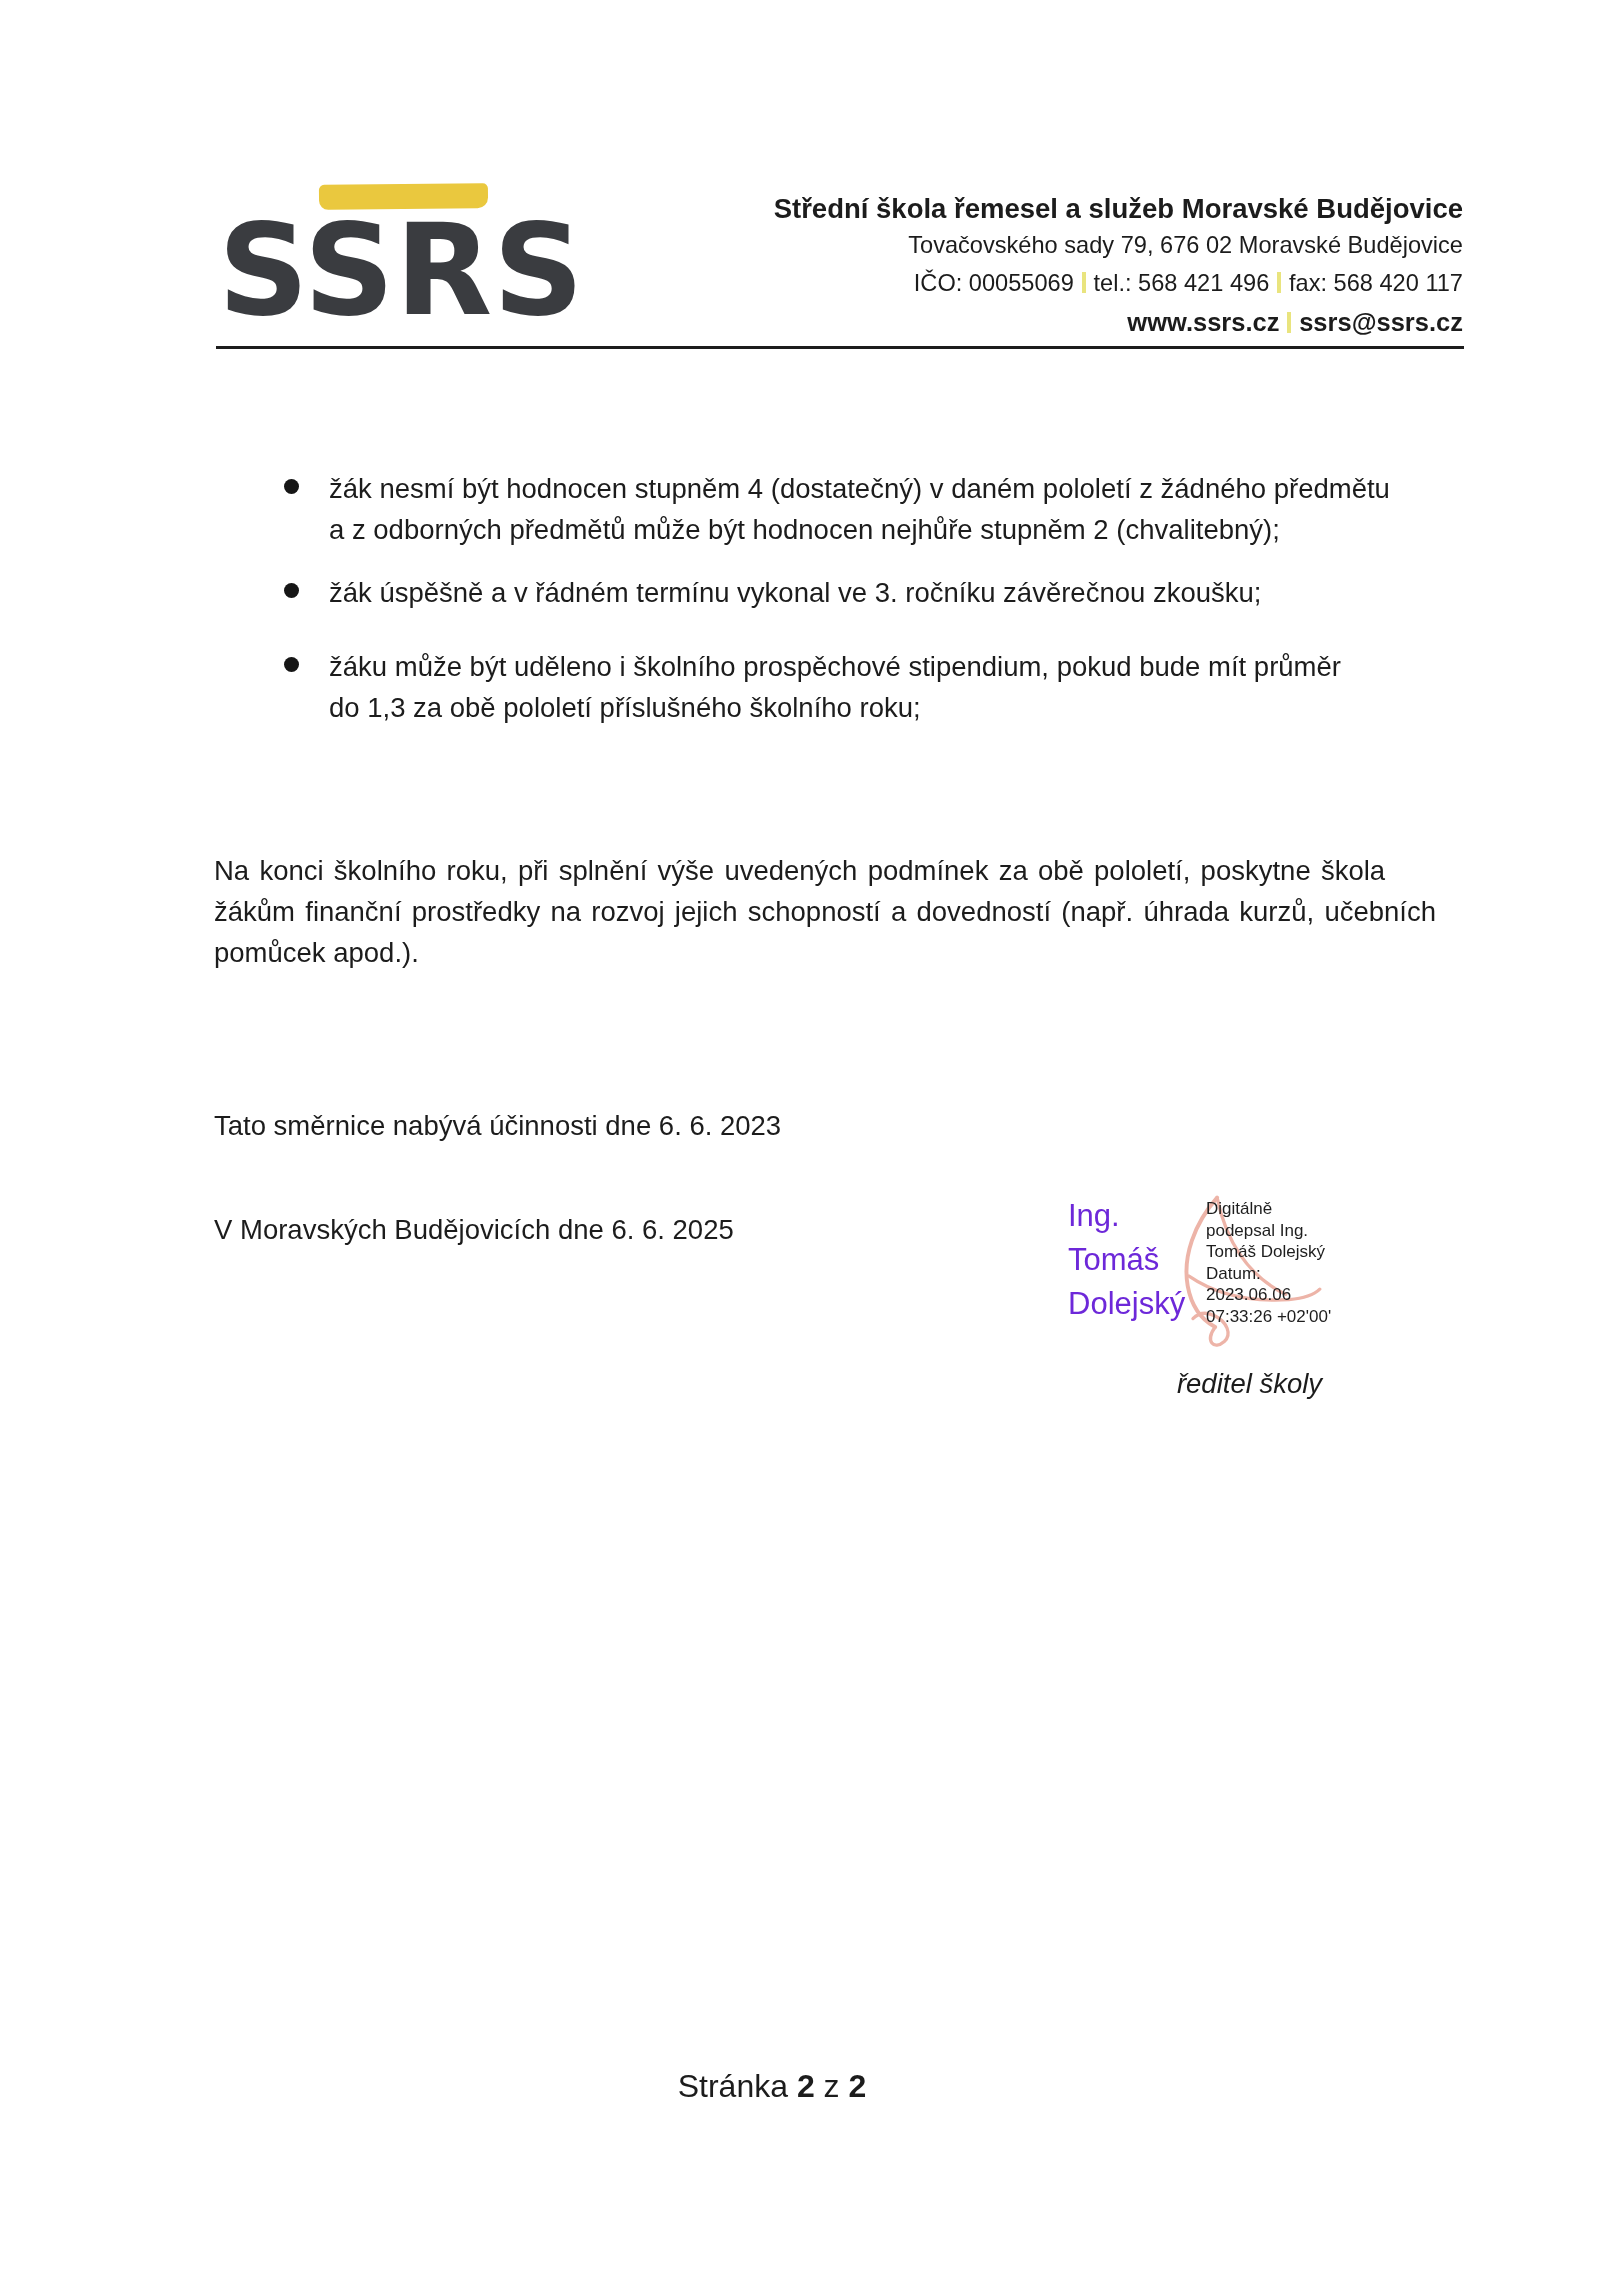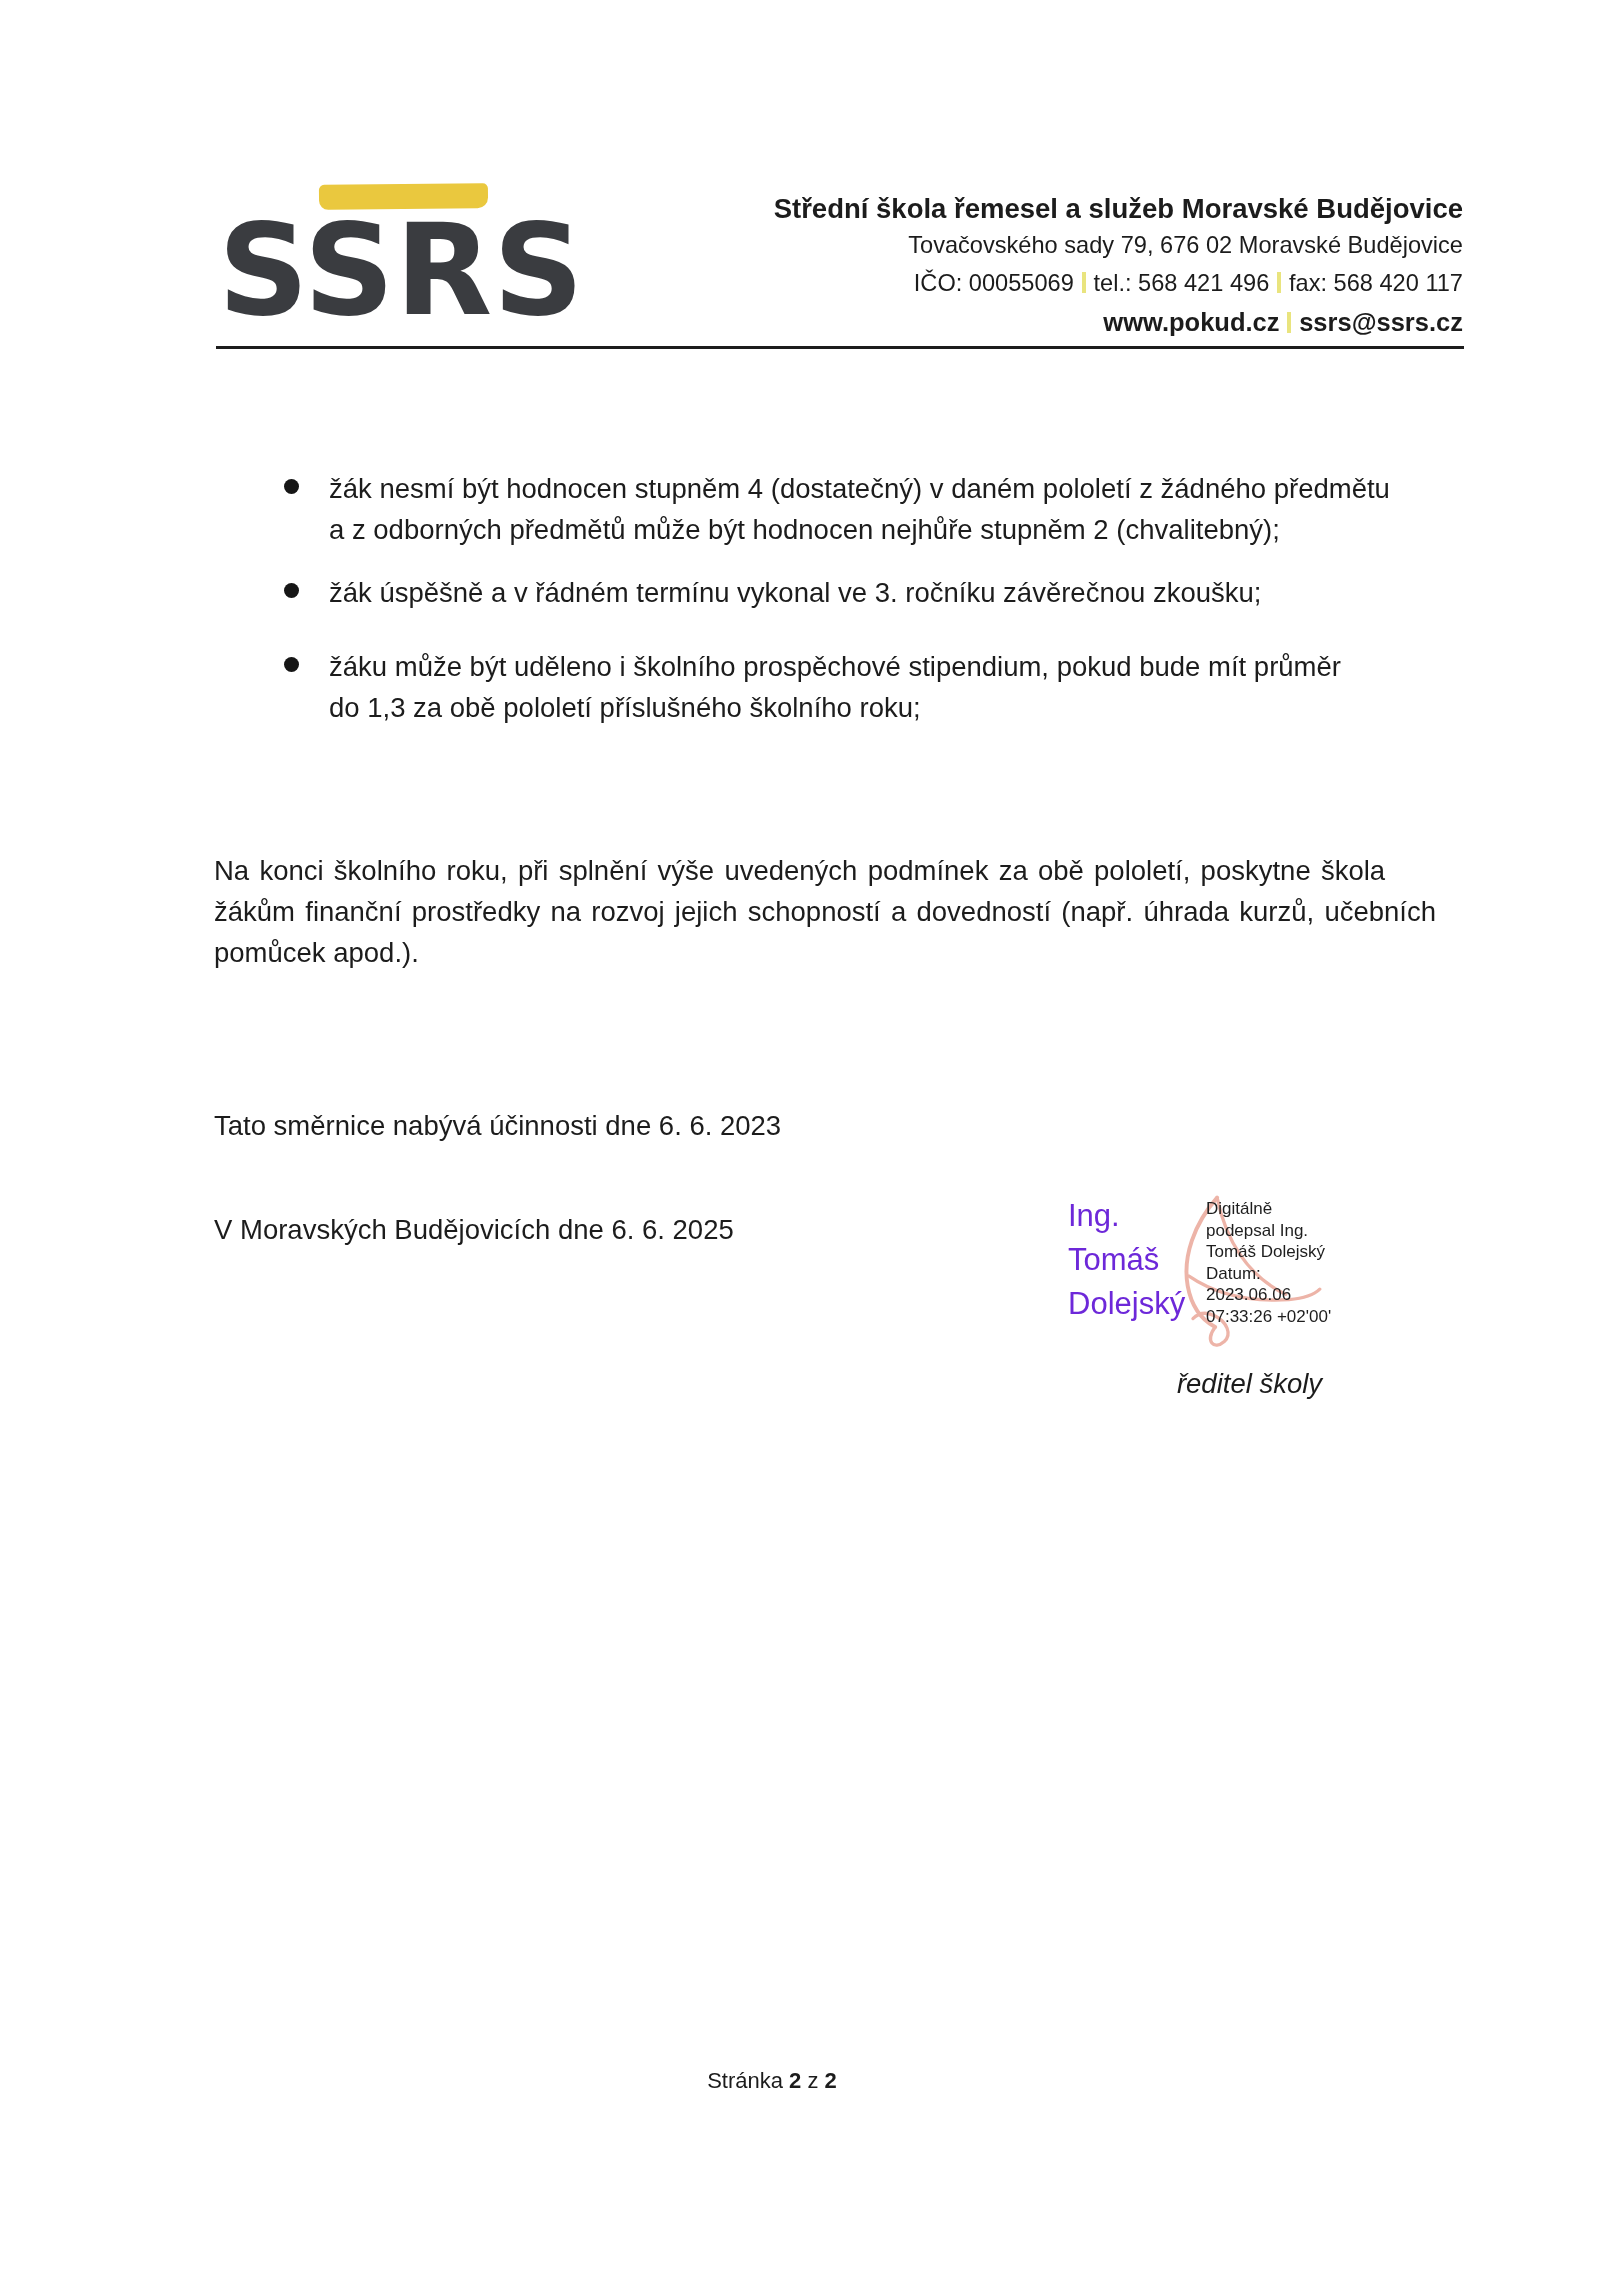--- a/index.html
+++ b/index.html
@@ -45,38 +45,38 @@
   .effective-line{position:absolute;left:214px;top:1111px;font-size:27.5px;line-height:30px;white-space:nowrap;}
   .place-date-line{position:absolute;left:214px;top:1215px;font-size:27.5px;line-height:30px;white-space:nowrap;}
   
   .sig-seal{position:absolute;left:1155px;top:1178px;}
   .sig-name{position:absolute;left:1068px;top:1194px;font-size:31px;line-height:44px;color:#6d28d9;}
   .sig-name span{display:block;}
   .sig-note{position:absolute;left:1206px;top:1198px;font-size:17px;line-height:21.6px;color:#1e1e1e;}
   .sig-note span{display:block;white-space:nowrap;}
   .sig-title{position:absolute;left:1073px;top:1368px;width:353px;text-align:center;font-size:27.5px;font-style:italic;}
   
-  .footer{position:absolute;left:0;top:2068px;width:1544px;text-align:center;font-size:22px;}
+  .footer{position:absolute;left:0;top:2068px;width:1544px;text-align:center;font-size:32px;}
   .footer b{font-weight:bold;}
 </style>
 </head>
 <body>
 
 <div class="page">
 
   <div class="logo">
     <div class="logo-bar"></div>
     <div class="logo-text">SSRS</div>
   </div>
 
   <div class="header-block">
     <div class="hdr-name">Střední škola řemesel a služeb Moravské Budějovice</div>
     <div class="hdr-address">Tovačovského sady 79, 676 02 Moravské Budějovice</div>
     <div class="hdr-contact"><span>IČO: 00055069</span><span class="sep"></span><span>tel.: 568 421 496</span><span class="sep"></span><span>fax: 568 420 117</span></div>
-    <div class="hdr-web"><span>www.pokud.cz</span><span class="sep"></span><span>ssrs@ssrs.cz</span></div>
+    <div class="hdr-web"><span>www.ssrs.cz</span><span class="sep"></span><span>ssrs@ssrs.cz</span></div>
   </div>
 
   <div class="header-rule"></div>
 
   <ul class="bullets">
     <li class="gap-a">
       <span class="bullet-dot"></span>
       <span class="tline">žák nesmí být hodnocen stupněm 4 (dostatečný) v daném pololetí z žádného předmětu</span>
       <span class="tline">a z odborných předmětů může být hodnocen nejhůře stupněm 2 (chvalitebný);</span>
     </li>

